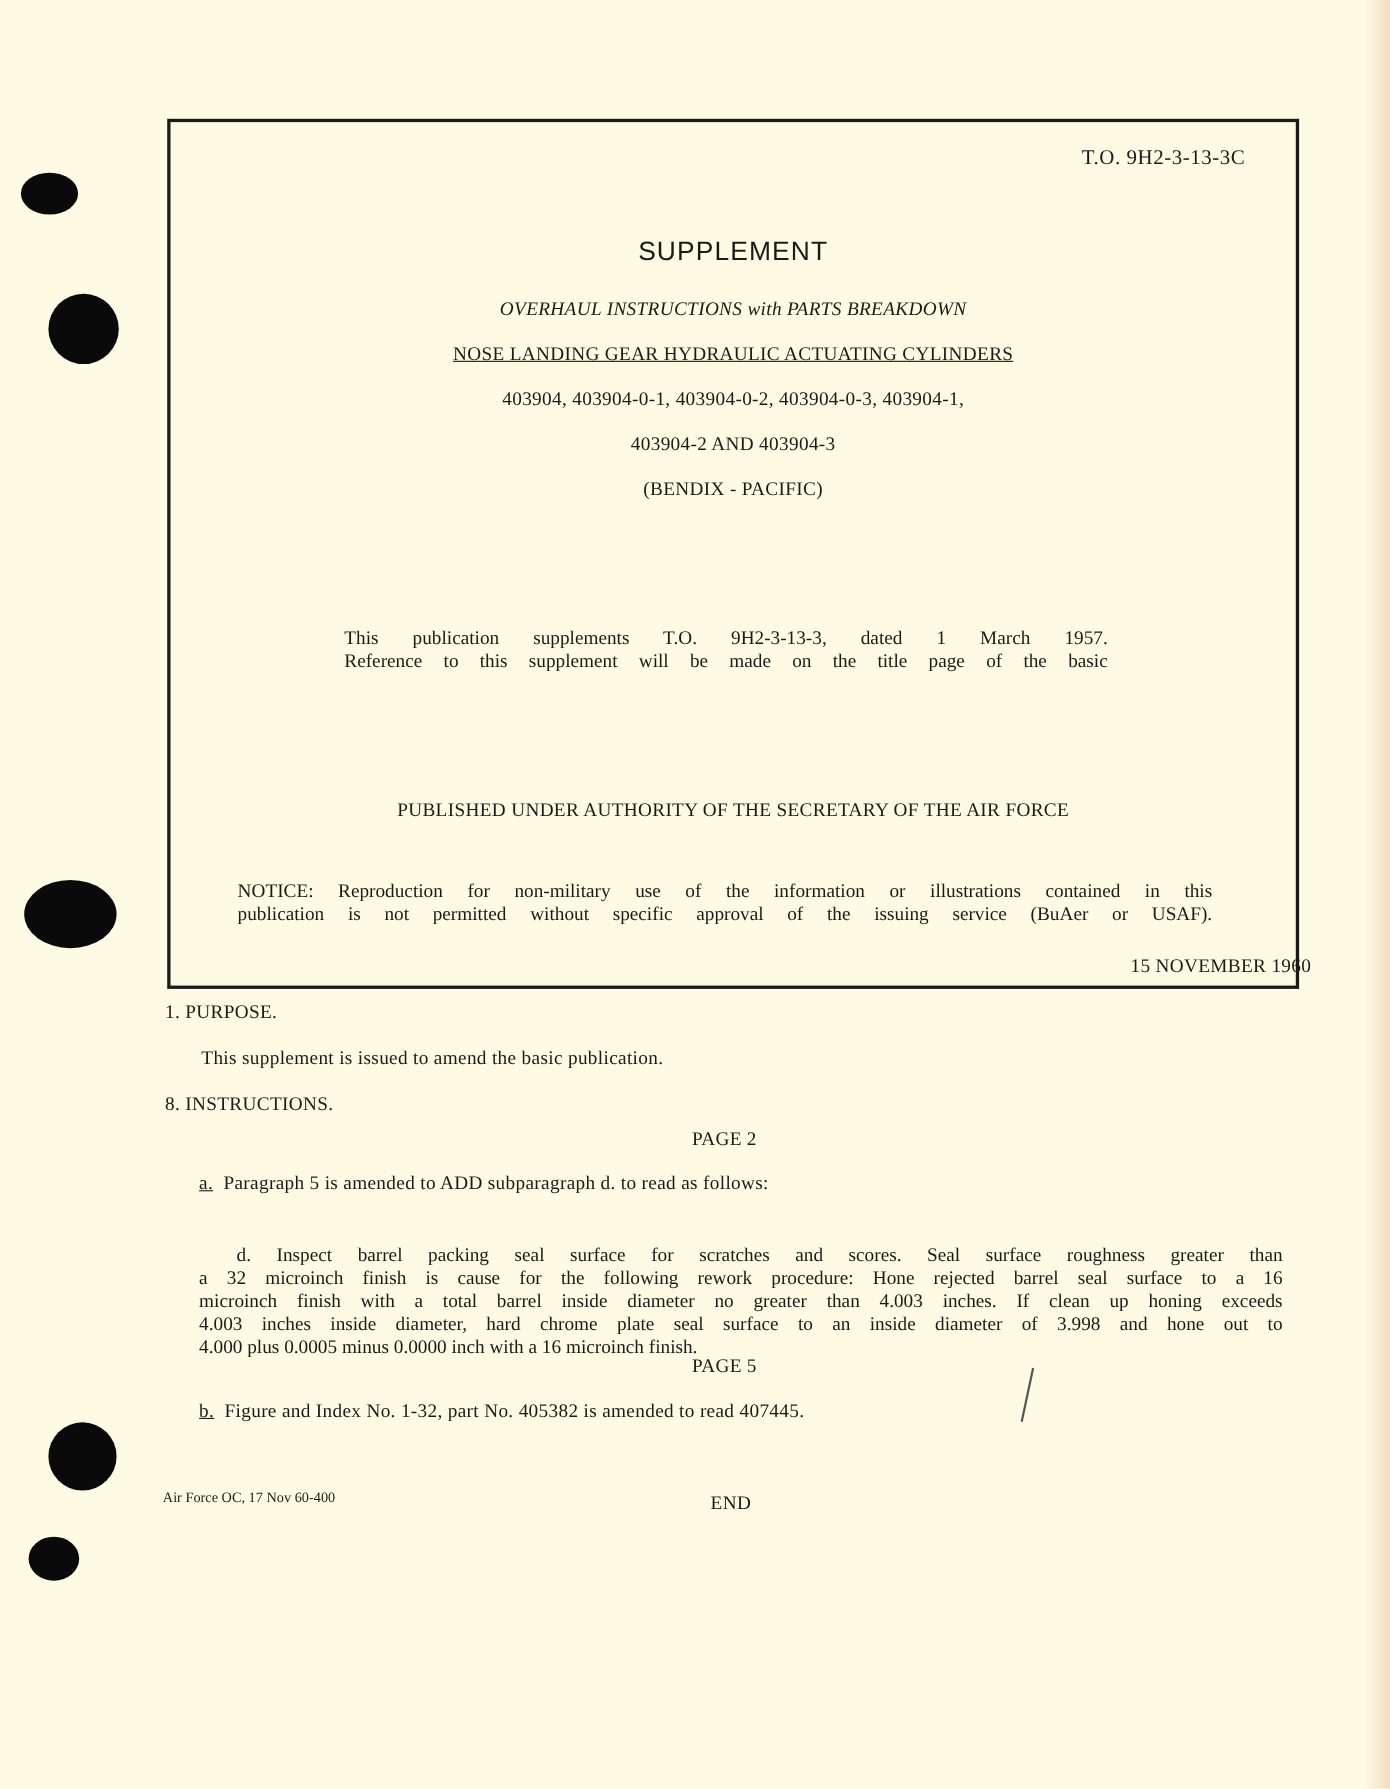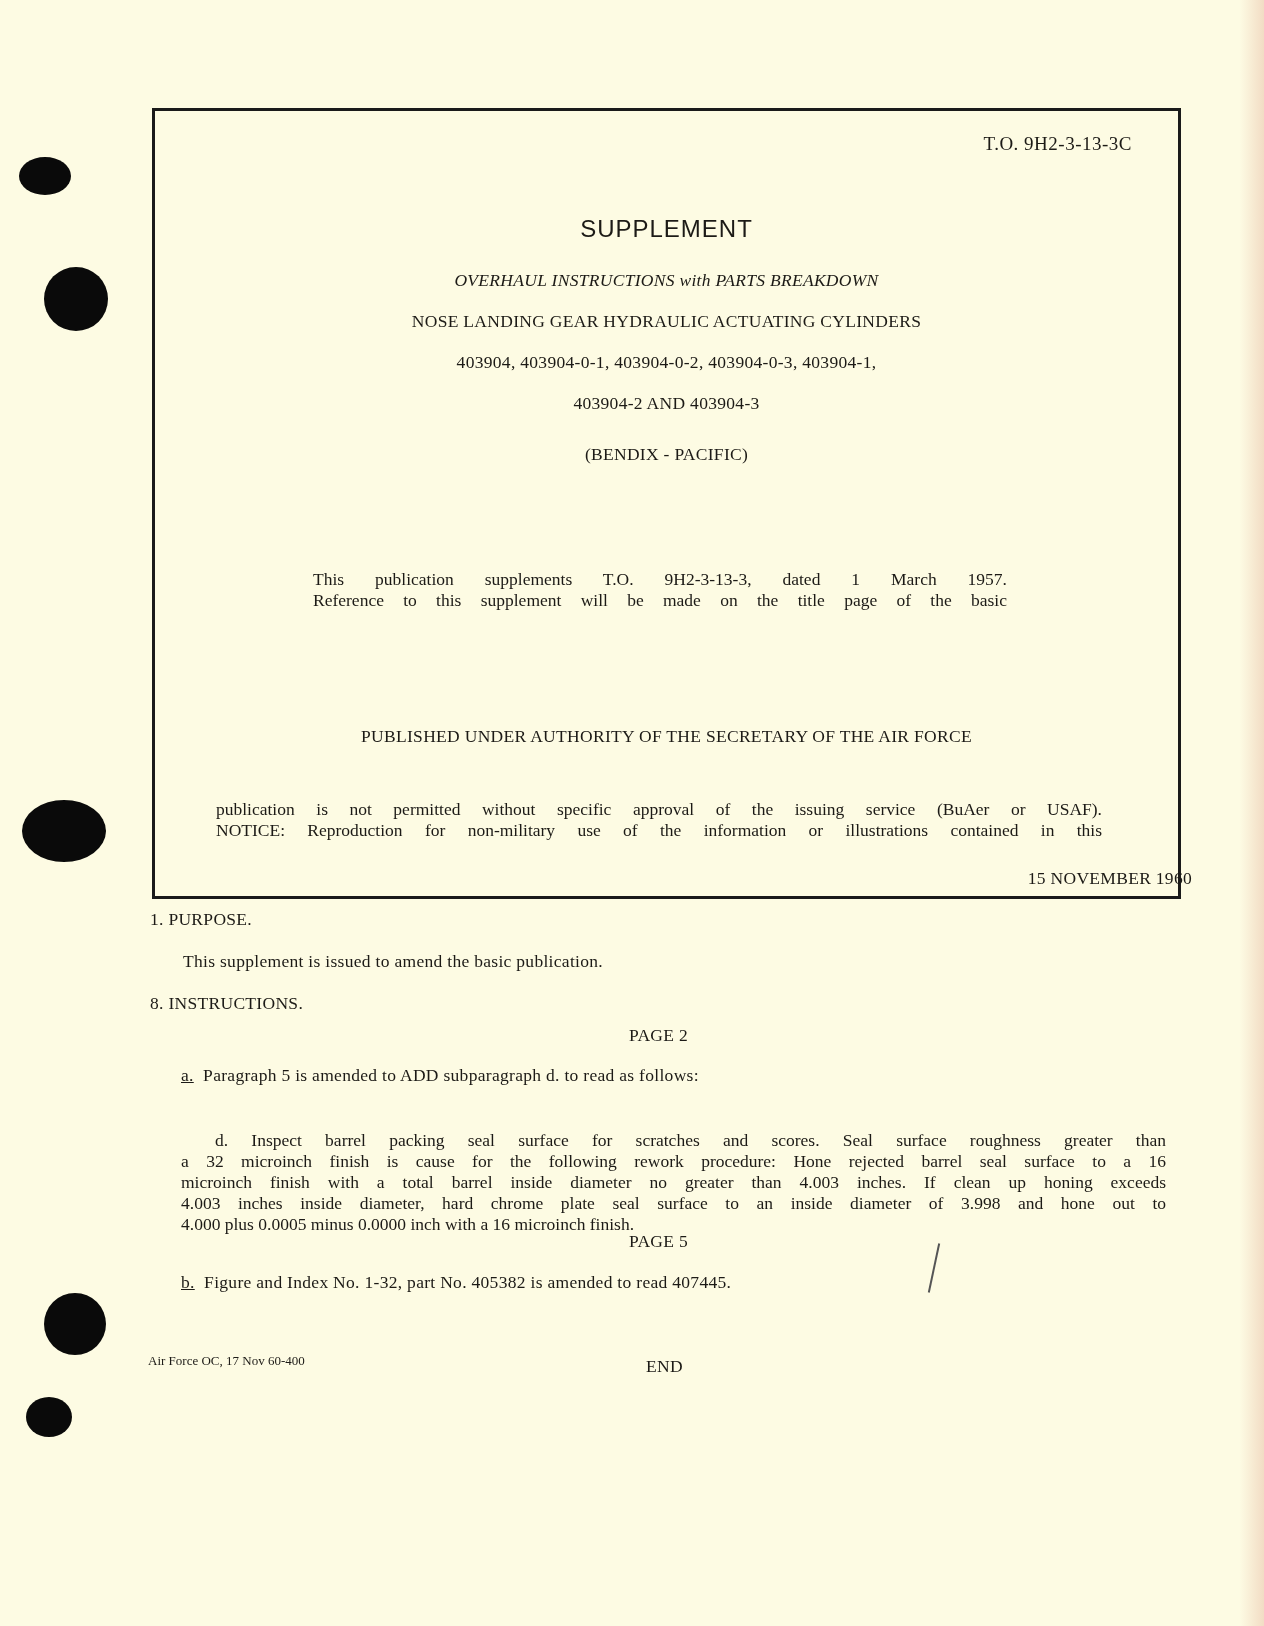--- a/index.html
+++ b/index.html
@@ -45,35 +45,35 @@
 <div class="hole" style="left:22px;top:800px;width:84px;height:62px;"></div>
 <div class="hole" style="left:44px;top:1293px;width:62px;height:62px;"></div>
 <div class="hole" style="left:26px;top:1397px;width:46px;height:40px;"></div>
 
 <div class="frame"></div>
 
 <div class="abs to-number">T.O. 9H2-3-13-3C</div>
 <div class="abs center supp-title">SUPPLEMENT</div>
 
 <div class="abs center hdr" style="top:258px;font-style:italic;">OVERHAUL INSTRUCTIONS with PARTS BREAKDOWN</div>
-<div class="abs center hdr" style="top:299px;">NOSE LANDING GEAR HYDRAULIC ACTUATING CYLINDERS</div>
+<div class="abs center hdr" style="top:299px;text-decoration:underline;">NOSE LANDING GEAR HYDRAULIC ACTUATING CYLINDERS</div>
 <div class="abs center hdr" style="top:340px;">403904, 403904-0-1, 403904-0-2, 403904-0-3, 403904-1,</div>
 <div class="abs center hdr" style="top:381px;">403904-2 AND 403904-3</div>
-<div class="abs center hdr" style="top:432px;">(BENDIX - PACIFIC)</div>
+<div class="abs center hdr" style="top:422px;">(BENDIX - PACIFIC)</div>
 
 <div class="para" style="left:313px;top:547px;width:694px;">
   <div class="justify">This publication supplements T.O. 9H2-3-13-3, dated 1 March 1957.</div>
   <div class="justify">Reference to this supplement will be made on the title page of the basic</div>
 </div>
 
 <div class="abs center hdr" style="top:714px;">PUBLISHED UNDER AUTHORITY OF THE SECRETARY OF THE AIR FORCE</div>
 
 <div class="para" style="left:216px;top:777px;width:886px;">
+  <div class="justify">NOTICE:  Reproduction for non-military use of the information or illustrations contained in this</div>
   <div class="justify">publication is not permitted without specific approval of the issuing service (BuAer or USAF).</div>
-  <div class="justify">NOTICE:  Reproduction for non-military use of the information or illustrations contained in this</div>
 </div>
 
 <div class="abs hdr" style="right:72px;top:868px;">15 NOVEMBER 1960</div>
 
 <div class="abs hdr" style="left:150px;top:909px;">1.  PURPOSE.</div>
 <div class="abs hdr" style="left:183px;top:951px;">This supplement is issued to amend the basic publication.</div>
 
 <div class="abs hdr" style="left:150px;top:993px;">8.  INSTRUCTIONS.</div>
 
 <div class="abs hdr" style="left:629px;top:1025px;">PAGE 2</div>

